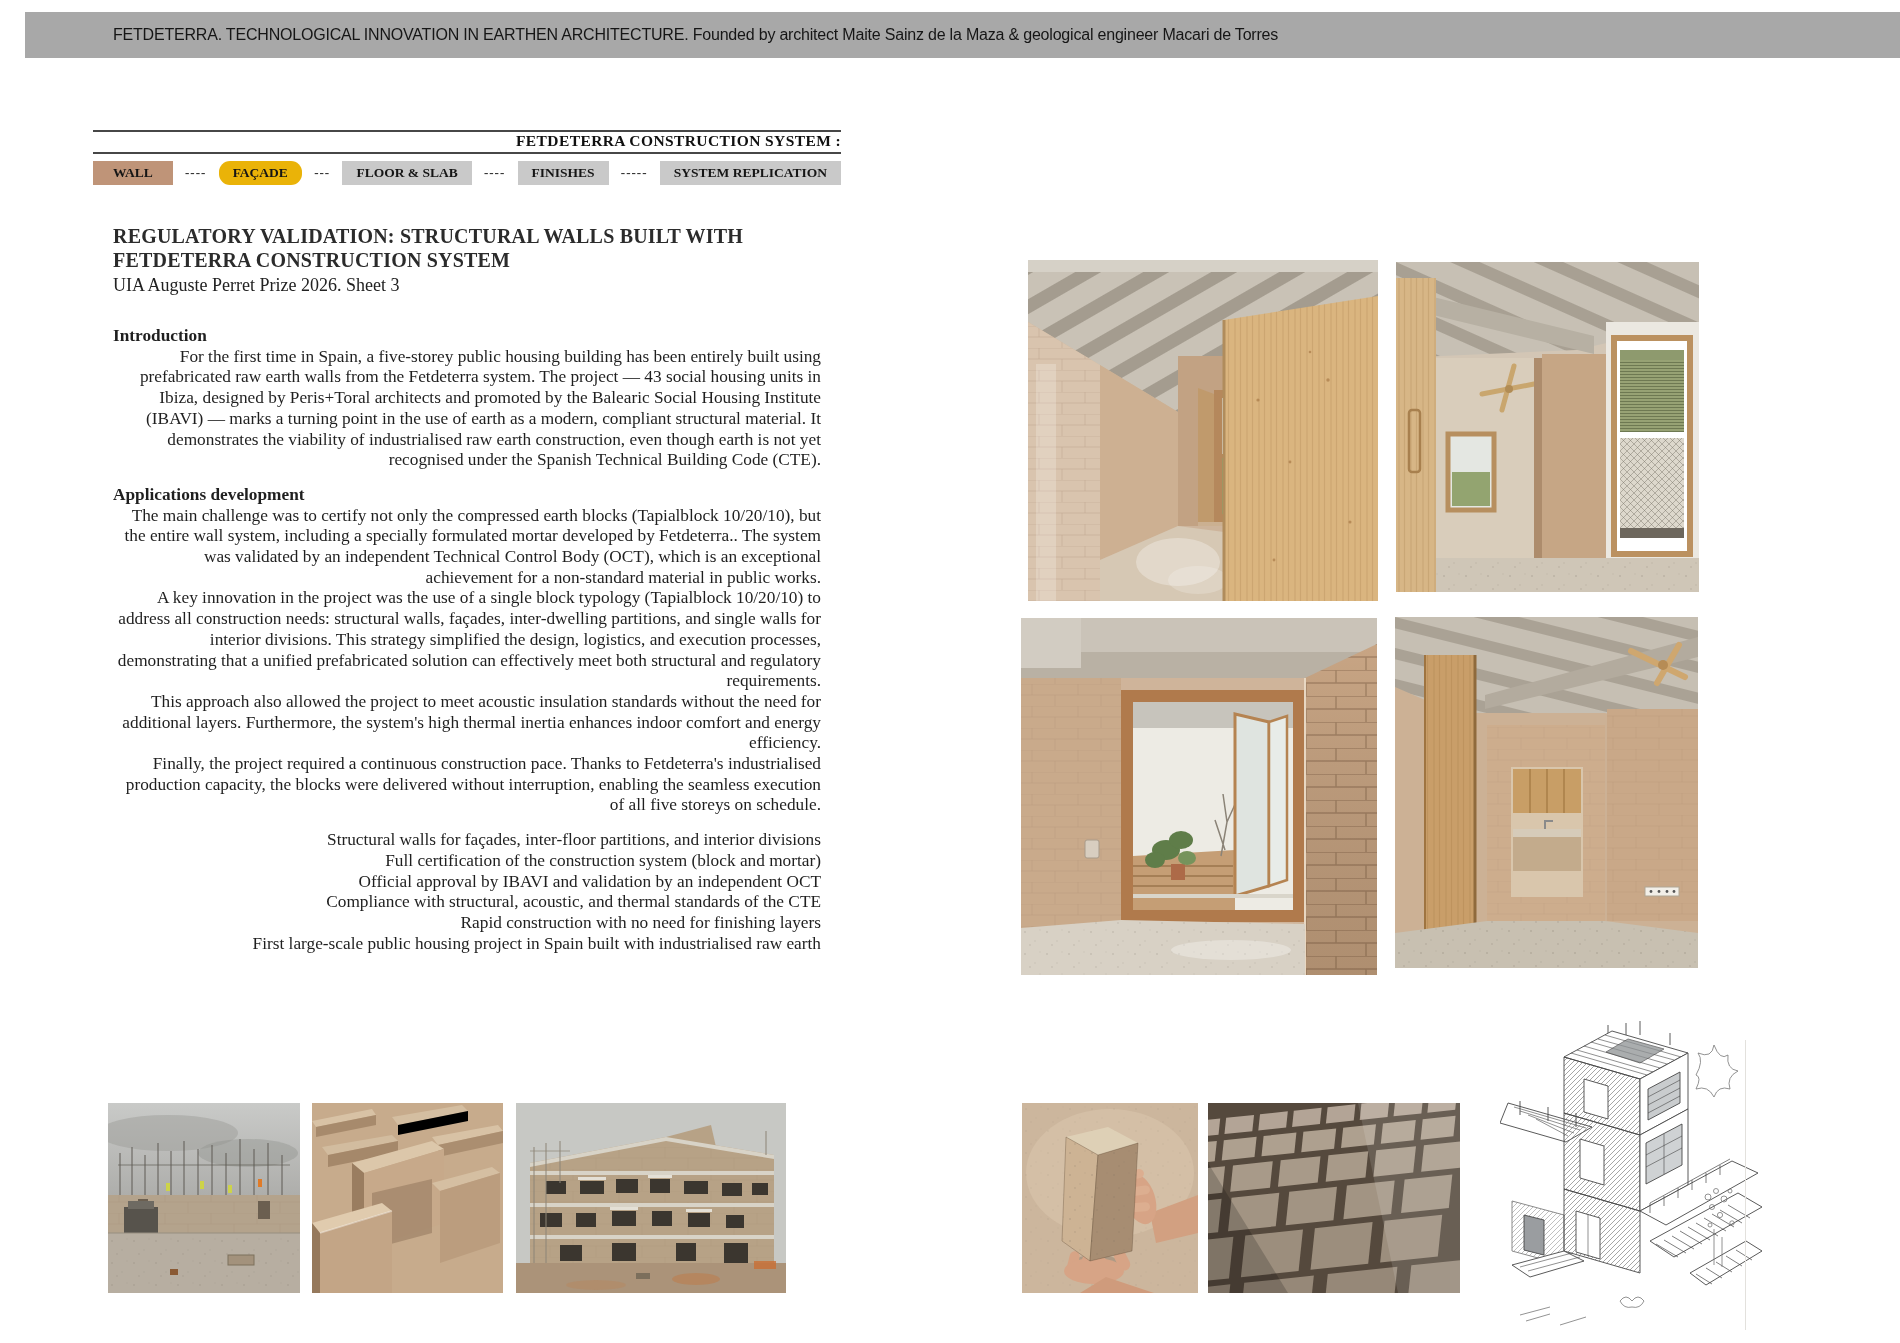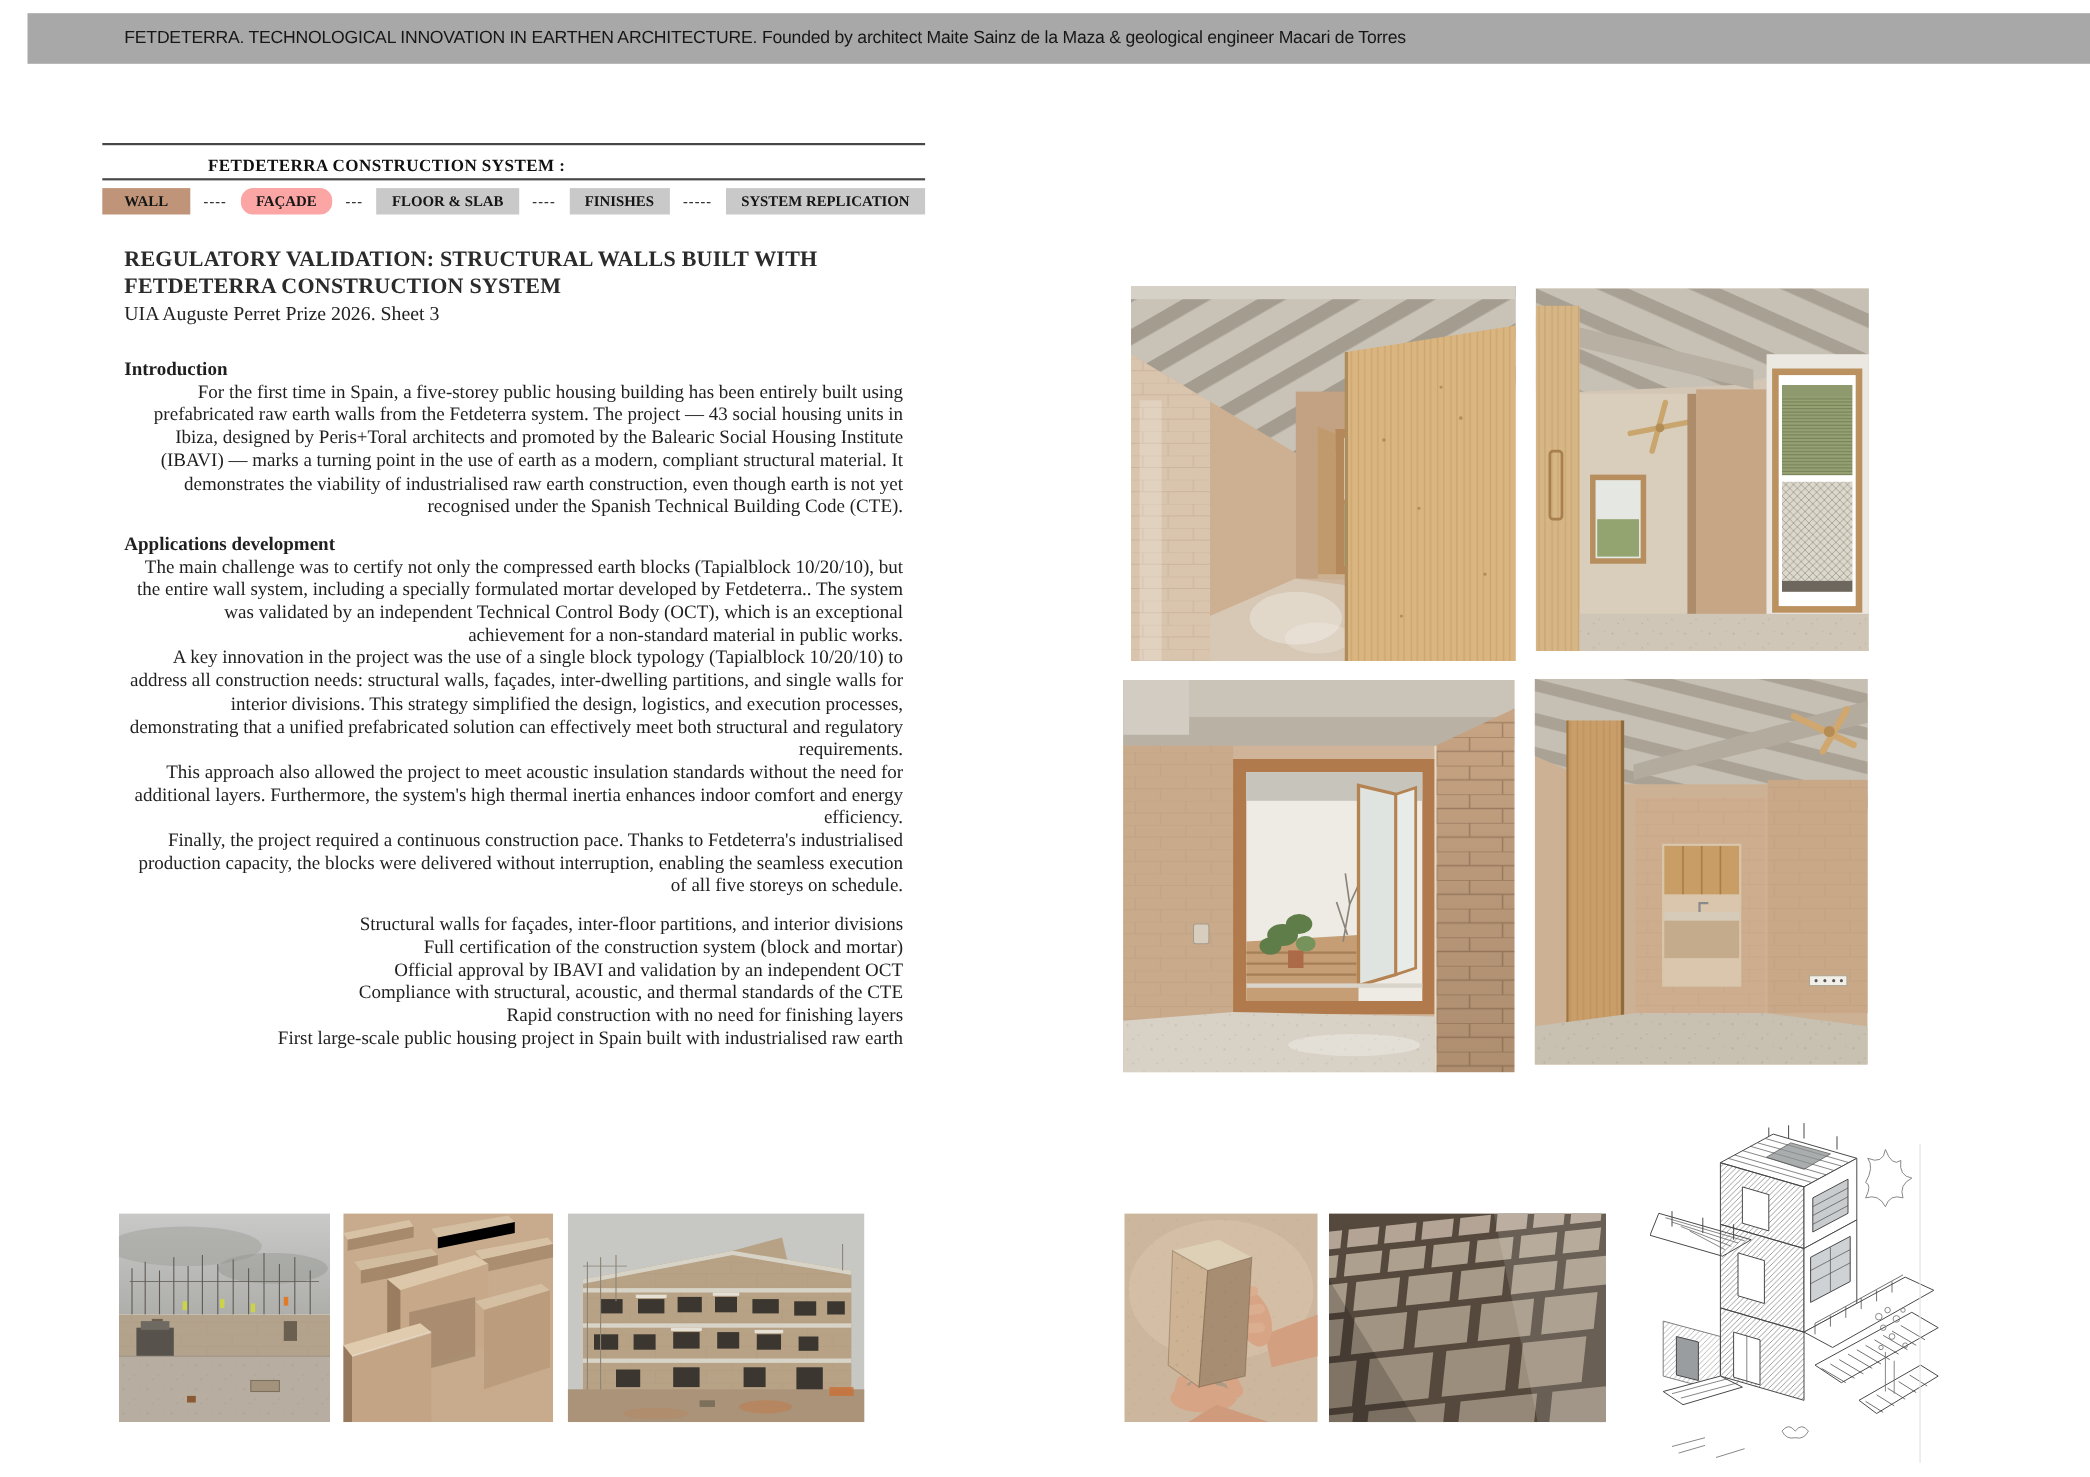--- a/index.html
+++ b/index.html
@@ -8,26 +8,26 @@
 
   
   .header-bar{position:absolute;left:25px;top:12px;width:1875px;height:46px;background:#a8a8a8;
               display:flex;align-items:center;}
   .header-bar .hb-text{font-family:"Liberation Sans",sans-serif;font-size:16px;color:#161616;
               margin-left:88px;letter-spacing:-0.2px;white-space:nowrap;}
 
   
   .nav{position:absolute;left:93px;top:130px;width:748px;}
   .nav-rule{height:2px;background:#474747;}
-  .nav-title{text-align:left;padding:10px 0 2px 96px;font-weight:bold;font-size:15.5px;
+  .nav-title{text-align:right;padding:0 0 2px 96px;font-weight:bold;font-size:15.5px;
              letter-spacing:0.4px;color:#101010;}
   .tabs{display:flex;align-items:center;justify-content:space-between;margin-top:7px;}
   .tab{font-weight:bold;font-size:13.5px;color:#151515;padding:4px 14px;white-space:nowrap;cursor:default;}
   .tab-wall{background:#bf9478;padding:4px 20px;}
-  .tab-facade{background:#fca5a5;border-radius:11px;}
+  .tab-facade{background:#eab308;border-radius:11px;}
   .tab-light{background:#c9c9c9;}
   .sep{font-weight:bold;font-size:13px;color:#2e2e2e;letter-spacing:1px;white-space:nowrap;}
 
   
   .title-block{position:absolute;left:113px;top:224px;width:700px;}
   .title-block h1{margin:0;font-size:20px;line-height:24px;font-weight:bold;color:#2b2b2b;
                   letter-spacing:0.2px;width:660px;}
   .subtitle{font-size:18px;margin-top:3px;color:#222;}
 
   

